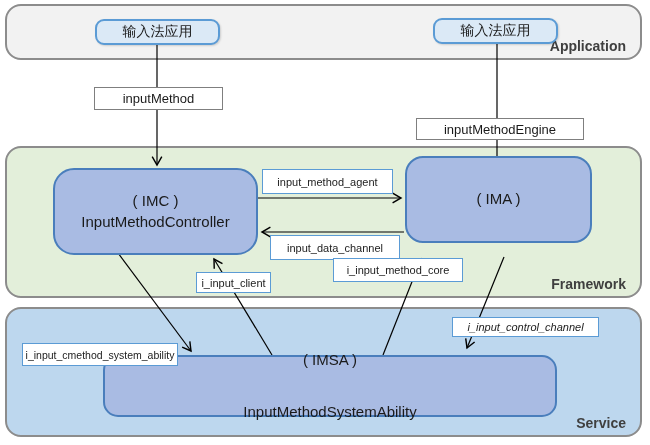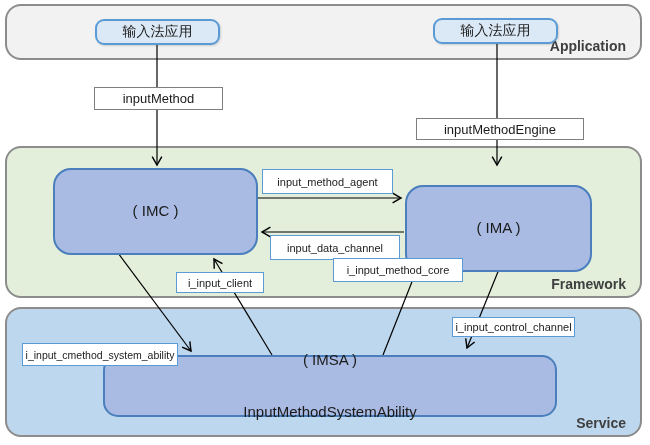--- a/index.html
+++ b/index.html
@@ -79,44 +79,45 @@
     <span>输入法应用</span>
   </div>
 
   <div class="if-box" style="left:94px;top:87px;width:129px;height:23px;">
     <span>inputMethod</span>
   </div>
   <div class="if-box" style="left:416px;top:88px;width:168px;height:22px;margin-top:30px;">
     <span>inputMethodEngine</span>
   </div>
 
-  <div class="big-node" style="left:53px;top:168px;width:205px;height:87px;">
+  <div class="big-node" style="left:53px;top:168px;width:205px;height:87px;border-radius:21px;">
     <span>( IMC )</span>
+    <span>InputMethodController</span>
   </div>
-  <div class="big-node" style="left:405px;top:185px;width:187px;height:87px;">
+  <div class="big-node" style="left:405px;top:156px;width:187px;height:87px;">
     <span>( IMA )</span>
   </div>
 
   <div class="big-node" style="left:103px;top:355px;width:454px;height:62px;border-radius:15px;gap:32px;">
     <span>( IMSA )</span>
     <span>InputMethodSystemAbility</span>
   </div>
 
   <div class="edge-label" style="left:262px;top:169px;width:131px;height:25px;">
     <span>input_method_agent</span>
   </div>
   <div class="edge-label" style="left:270px;top:235px;width:130px;height:25px;">
     <span>input_data_channel</span>
   </div>
-  <div class="edge-label" style="left:176px;top:272px;width:88px;height:21px;text-align:right;">
+  <div class="edge-label" style="left:196px;top:272px;width:75px;height:21px;text-align:right;">
     <span>i_input_client</span>
   </div>
   <div class="edge-label" style="left:333px;top:258px;width:130px;height:24px;">
     <span>i_input_method_core</span>
   </div>
   <div class="edge-label" style="left:22px;top:315px;width:156px;height:23px;font-size:10.5px;margin-top:28px;">
     <span>i_input_cmethod_system_ability</span>
   </div>
-  <div class="edge-label" style="left:452px;top:317px;width:123px;height:20px;">
+  <div class="edge-label" style="left:452px;top:317px;width:147px;height:20px;font-style:italic;">
     <span>i_input_control_channel</span>
   </div>
 
 </div>
 
 </body></html>

